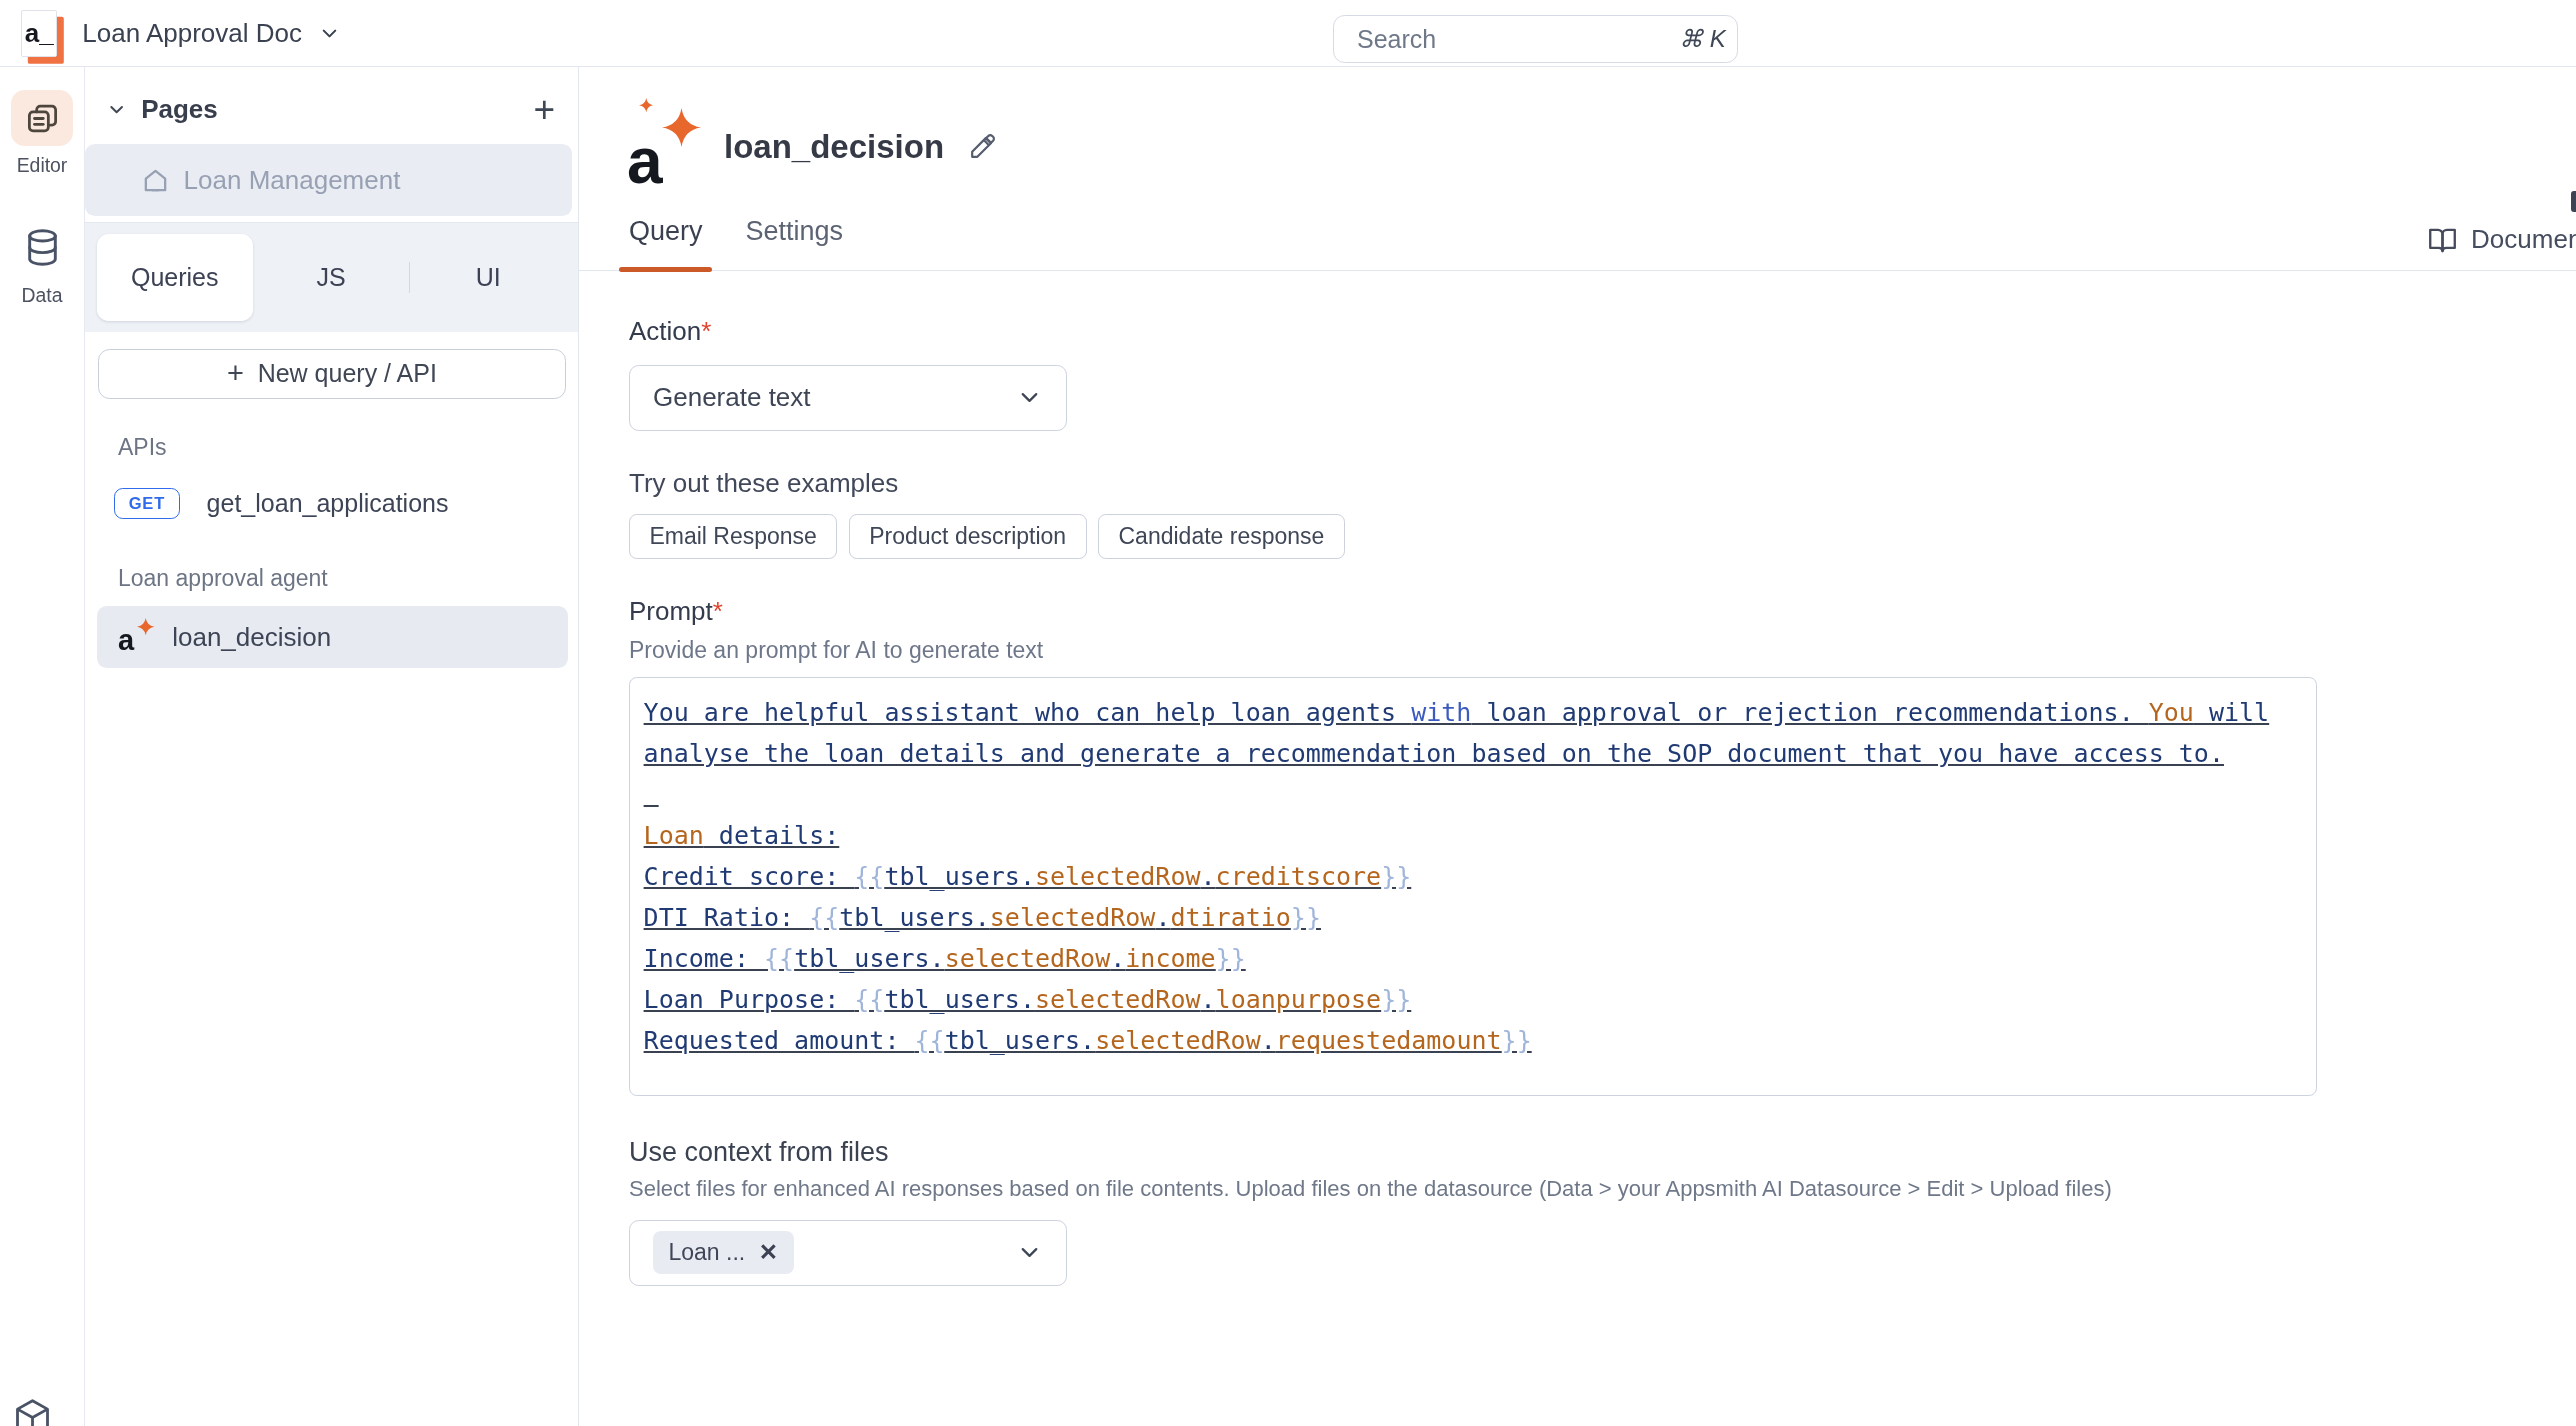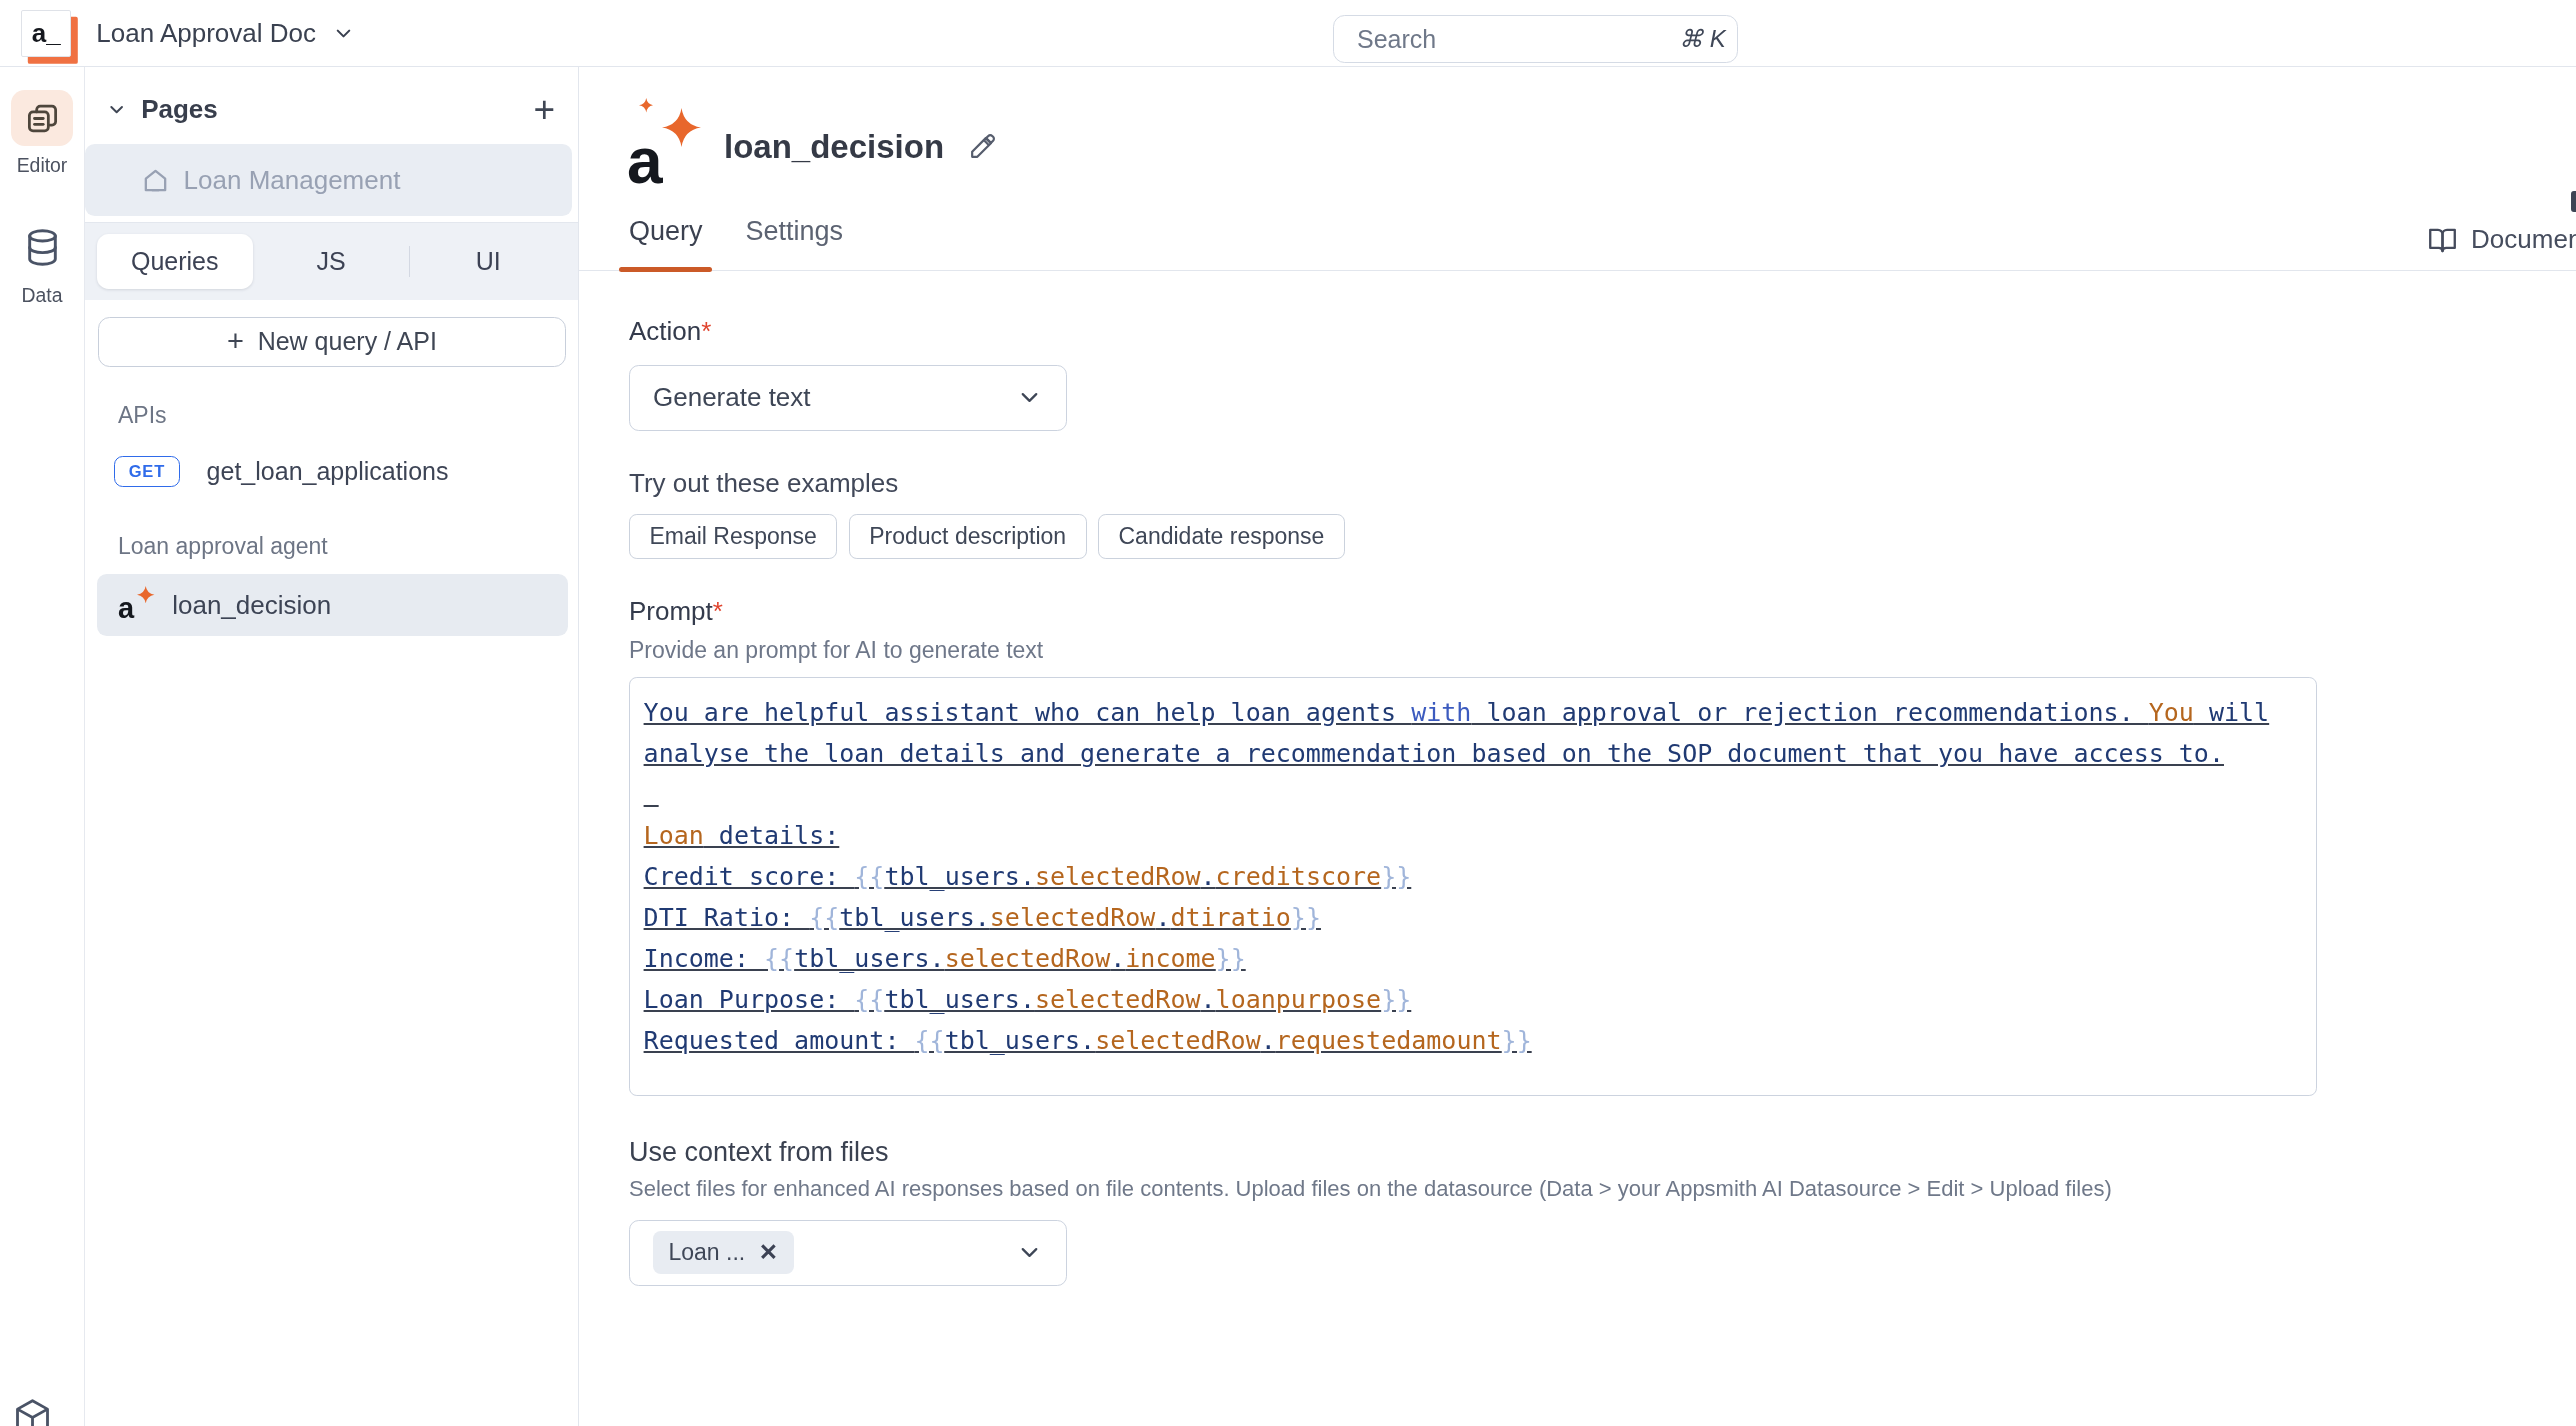--- a/index.html
+++ b/index.html
@@ -2,21 +2,21 @@
 <html><head>
 <meta charset="utf-8">
 <style>
   * { margin:0; padding:0; box-sizing:border-box; }
   html,body { width:2576px; height:1427px; overflow:hidden; background:#fff;
     font-family:"Liberation Sans", sans-serif; color:#3a4150; }
 
   
   .topbar { height:67px; display:flex; align-items:center; padding-left:21.3px;
     border-bottom:1px solid #e2e6ed; position:relative; background:#fff; }
-  .app-logo { width:50px; height:47px; background:#fff; border:1px solid #dfe2e8;
+  .app-logo { width:36px; height:47px; background:#fff; border:1px solid #dfe2e8;
     box-shadow:6.8px 6.8px 0 #f07142; display:flex; align-items:center; justify-content:center;
     font-size:26px; font-weight:700; color:#15181e; border-radius:1.9px; }
   .app-title { margin-left:25px; font-size:26px; font-weight:500; color:#3a4150; }
   .tb-chevron { margin-left:15.5px; }
   .searchbox { position:absolute; left:1333px; top:15px; width:405px; height:48px;
     border:1.5px solid #d5dbe5; border-radius:11.6px; display:flex; align-items:center; background:#fff; }
   .searchbox input { border:0; outline:0; background:transparent; flex:1; padding-left:23px;
     font-size:25px; color:#3a4150; font-family:"Liberation Sans",sans-serif; }
   .searchbox input::placeholder { color:#6f7889; }
   .search-shortcut { font-size:24px; font-style:italic; color:#3f4757; padding-right:21.3px; white-space:nowrap; }
@@ -37,21 +37,21 @@
   .sidebar { width:494px; border-right:1px solid #e2e6ed; display:flex; flex-direction:column; }
   .pages-header { display:flex; align-items:center; padding:27px 23px 19.4px 21.3px; }
   .pages-title { font-size:26px; font-weight:600; color:#383e4c; margin-left:13.6px; }
   .pages-add { margin-left:auto; font-size:37px; font-weight:300; color:#3f4654; line-height:27px; cursor:default; }
   .page-item { margin:0 5.8px 0 0; height:72px; background:#e9edf3; border-radius:9.7px;
     display:flex; align-items:center; padding-left:56px; }
   .page-item-label { font-size:26px; color:#98a1b3; margin-left:13.6px; }
 
   .seg-strip { margin-top:5.8px; border-top:1px solid #e3e7ee; background:#eef1f6;
     padding:10.7px 11.6px; display:flex; align-items:center; }
-  .seg { flex:1; text-align:center; font-size:25px; color:#3c4254; padding:13px 0; }
+  .seg { flex:1; text-align:center; font-size:25px; color:#3c4254; padding:29px 0; }
   .seg.active { background:#fff; border-radius:11.6px; box-shadow:0 1px 2.9px rgba(40,50,70,.14); font-weight:500; }
   .seg-divider { width:1px; height:31px; background:#d3d8e2; }
 
   .new-query { margin:17.4px 11.6px 0 12.6px; height:50px; border:1.5px solid #c8cfdb; border-radius:11.6px;
     display:flex; align-items:center; justify-content:center; font-size:25px; color:#3f4654; background:#fff; }
   .new-query .plus { margin-right:13.6px; font-size:29px; font-weight:300; }
 
   .side-section-title { margin:35px 0 0 33px; font-size:23px; color:#6d7585; }
   .api-row { margin:15.5px 5.8px 0 13.6px; height:54px; display:flex; align-items:center; padding-left:15.5px; }
   .method-badge { border:1.9px solid #2f6bea; color:#2f6bea; border-radius:8.7px; padding:4.8px 13.6px;

